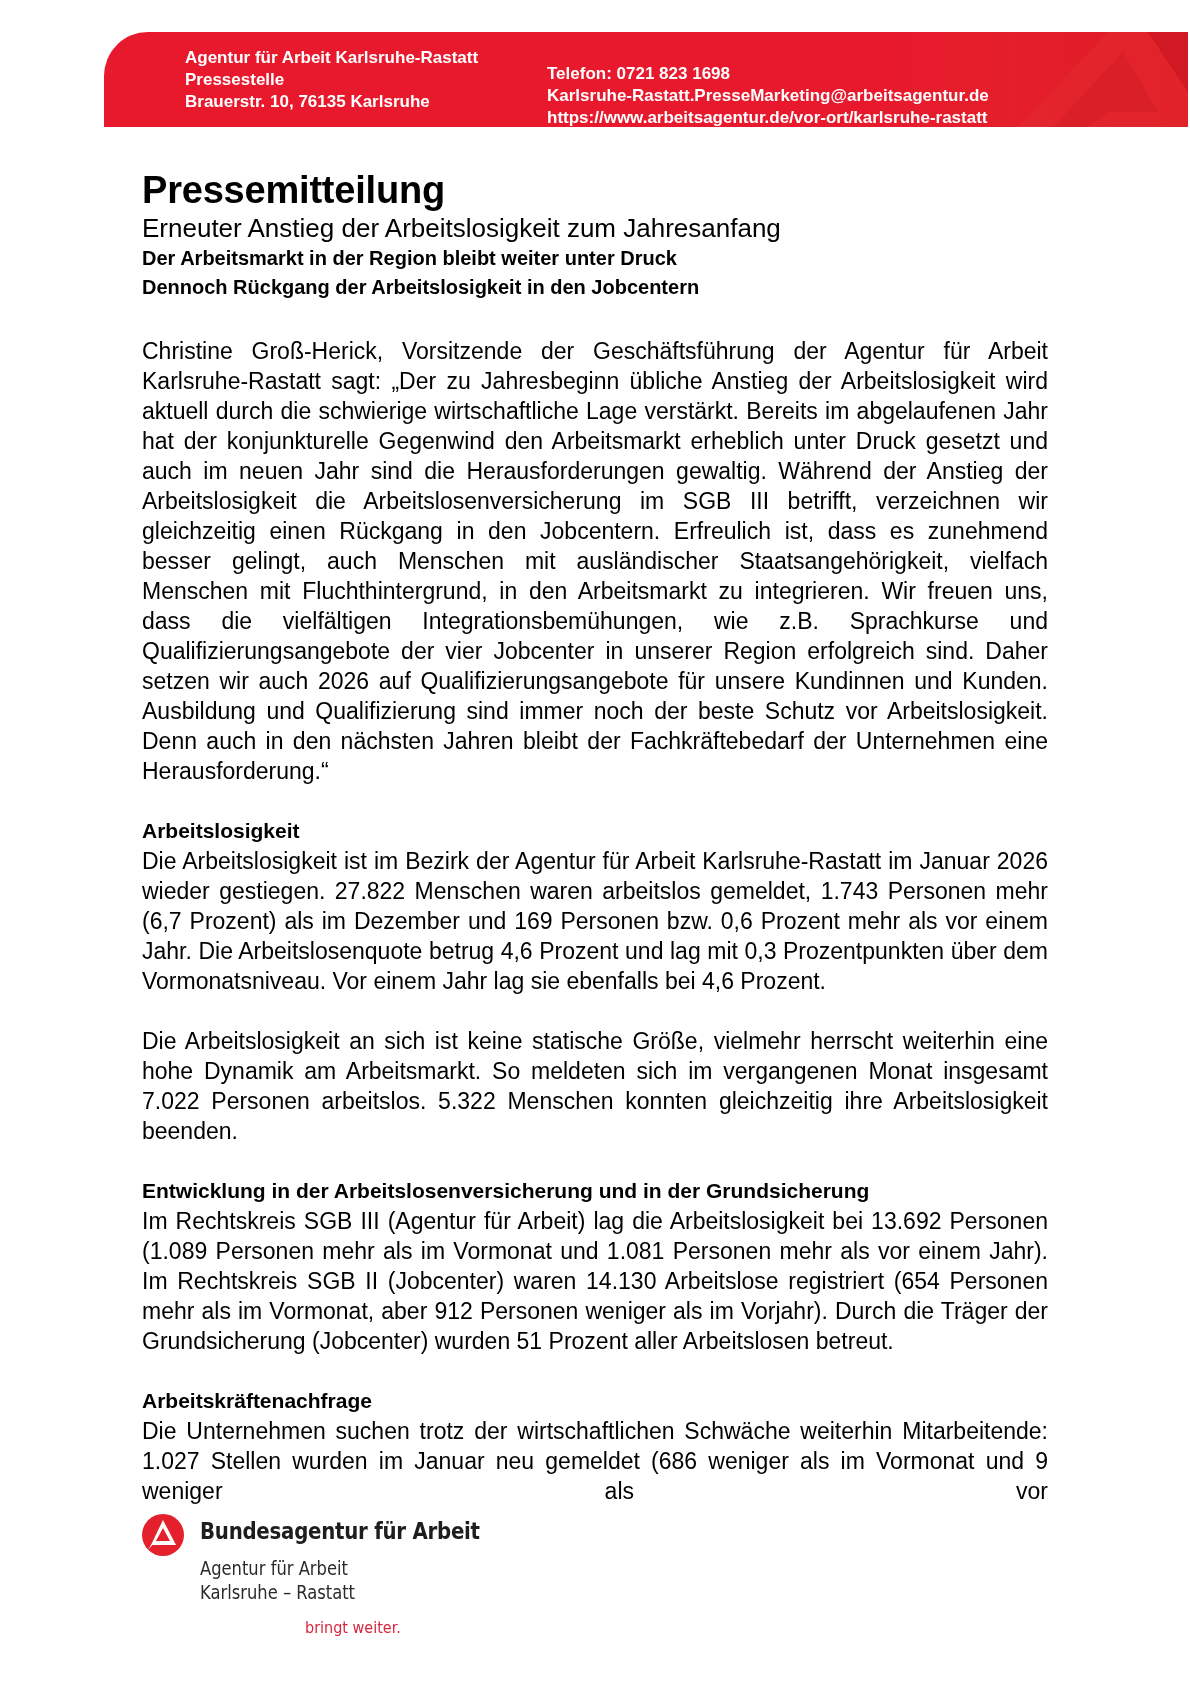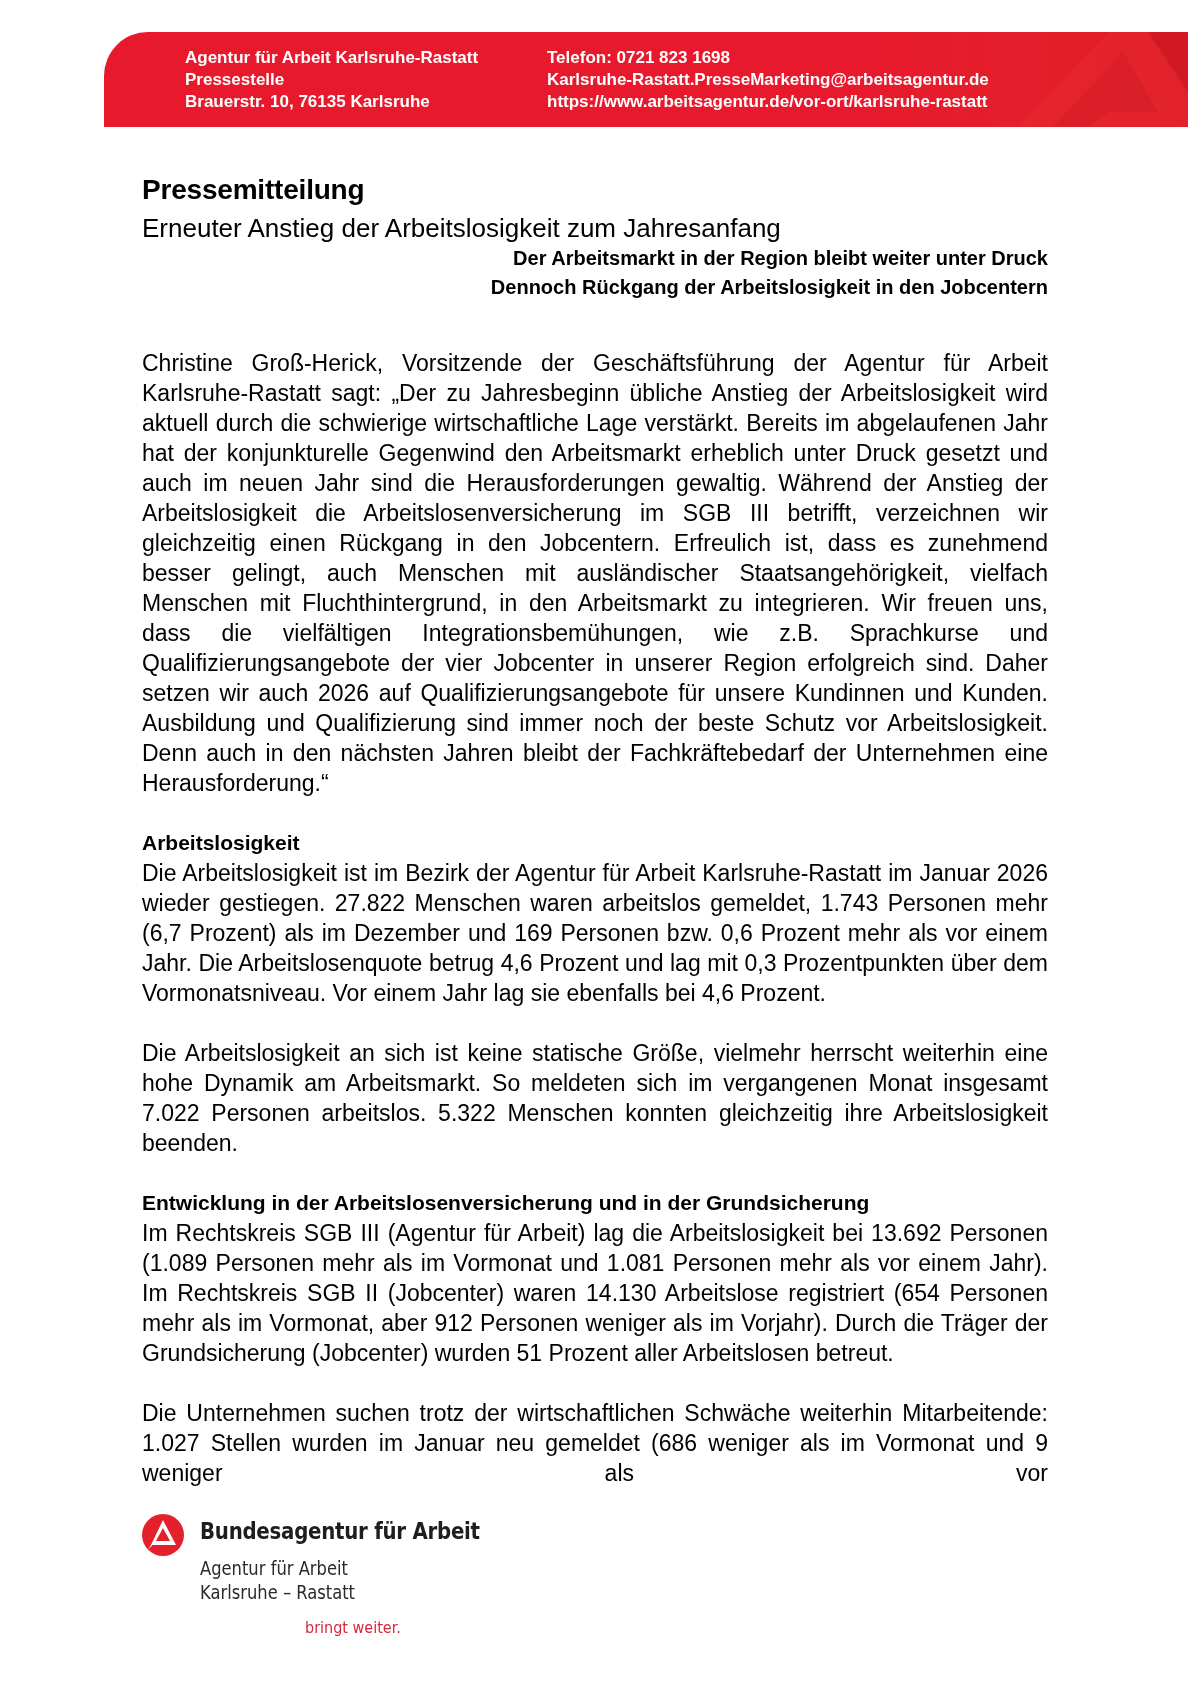--- a/index.html
+++ b/index.html
@@ -13,31 +13,31 @@
       border-top-left-radius: 44px; overflow: hidden;
     }
     .banner-mark {
       position: absolute; right: 0; top: 0; width: 230px; height: 95px;
     }
     .banner-col {
       position: absolute; top: 15px; color: #fff; font-weight: bold;
       font-size: 17px; line-height: 22px; white-space: nowrap;
     }
     .banner-col.left { left: 81px; }
-    .banner-col.right { left: 443px; }
+    .banner-col.right { left: 443px; margin-top: 16px; }
     .banner-col div { display: block; }
 
     .content {
       position: absolute; left: 142px; width: 906px; top: 168px;
     }
-    .title { font-size: 28px; font-weight: bold; line-height: 44px; margin: 0; letter-spacing: -0.2px; }
+    .title { font-size: 38px; font-weight: bold; line-height: 44px; margin: 0; letter-spacing: -0.2px; }
     .subtitle { font-size: 21px; line-height: 26px; margin: 0 0 42px 0; }
     .headline { font-size: 26px; font-weight: normal; line-height: 32px; margin: 0; }
     .subhead { font-size: 20px; font-weight: bold; line-height: 29px; margin: 0; }
-    .subhead-block { margin-bottom: 46px; text-align: right; }
+    .subhead-block { margin-bottom: 34px; }
     p.body {
       font-size: 23px; line-height: 30px; margin: 0; text-align: justify;
     }
     .section-gap { height: 30px; }
     .section-heading { font-size: 21px; font-weight: bold; line-height: 30px; margin: 0; }
 
     .footer-logo { position: absolute; left: 142px; top: 1512px; width: 360px; height: 130px; }
     .logo-circle { position: absolute; left: 0; top: 2px; width: 42px; height: 42px; }
     .logo-name {
       position: absolute; left: 58px; top: 6px; font-size: 23px; font-weight: bold;
@@ -98,20 +98,21 @@
   </div>
 
   <div class="section-gap"></div>
   <div>
     <h3 class="section-heading">Entwicklung in der Arbeitslosenversicherung und in der Grundsicherung</h3>
     <p class="body">Im Rechtskreis SGB III (Agentur für Arbeit) lag die Arbeitslosigkeit bei 13.692 Personen (1.089 Personen mehr als im Vormonat und 1.081 Personen mehr als vor einem Jahr). Im Rechtskreis SGB II (Jobcenter) waren 14.130 Arbeitslose registriert (654 Personen mehr als im Vormonat, aber 912 Personen weniger als im Vorjahr). Durch die Träger der Grundsicherung (Jobcenter) wurden 51 Prozent aller Arbeitslosen betreut.</p>
   </div>
 
   <div class="section-gap"></div>
   <div>
+    <h3 class="section-heading">Arbeitskräftenachfrage</h3>
     <p class="body" style="text-align-last: justify;">Die Unternehmen suchen trotz der wirtschaftlichen Schwäche weiterhin Mitarbeitende: 1.027 Stellen wurden im Januar neu gemeldet (686 weniger als im Vormonat und 9 weniger als vor</p>
   </div>
 </div>
 
 <div class="footer-logo">
   <svg class="logo-circle" viewBox="0 0 42 42">
     <circle cx="21" cy="21" r="21" fill="#e3202b"></circle>
     <polygon points="21,6 34,31 9,31" fill="#ffffff"></polygon>
     <polygon points="21,14 28,27 14,27" fill="#e3202b"></polygon>
     <polygon points="9,31 14,27 6,36" fill="#ffffff"></polygon>

